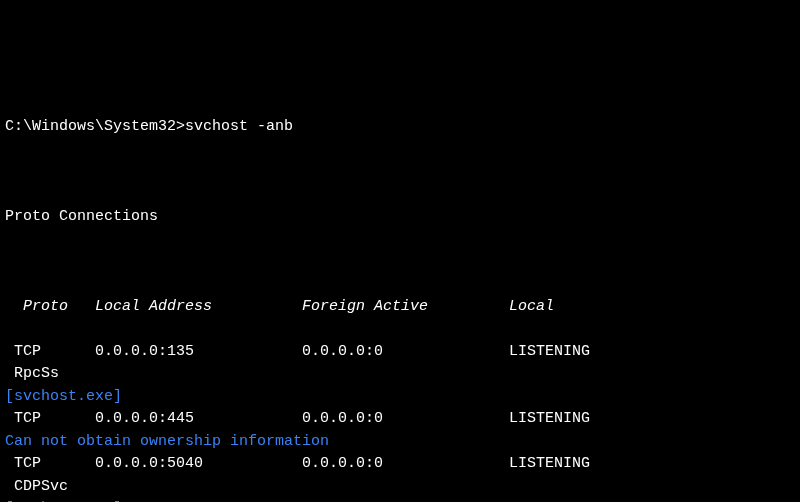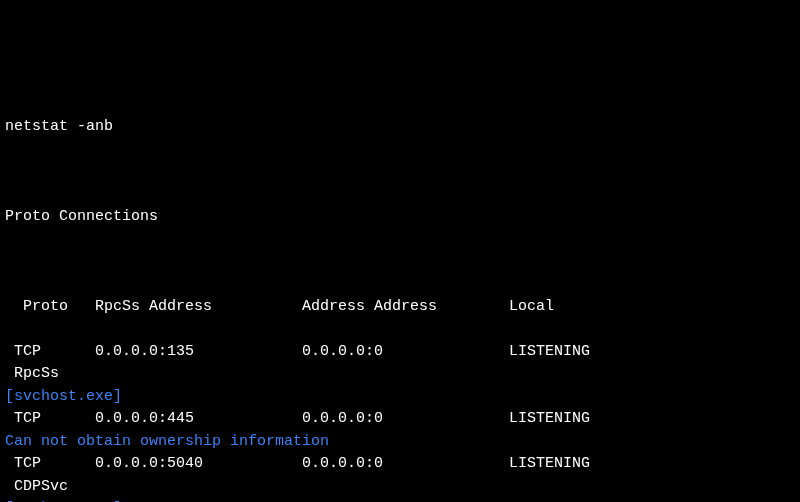--- a/index.html
+++ b/index.html
@@ -26,20 +26,21 @@
       color: #fff;
     }
     .command {
       color: #fff;
     }
     .blank {
       height: 1.5em;
     }
     .header-row {
       display: flex;
+      font-style: italic;
     }
     .row {
       display: flex;
     }
     .indent {
       width: 1ch;
       display: inline-block;
     }
     .col-proto {
       width: 8ch;
@@ -63,22 +64,22 @@
       color: #fff;
       padding-left: 1ch;
     }
   </style>
 </head>
 <body>
 
 
 
 <div>
-<div class="prompt-line"><span class="command">netstat -anb</span></div>
+<div class="prompt-line"><span class="prompt">C:\Windows\System32&gt;</span><span class="command">svchost -anb</span></div>
 <div class="blank"></div>
 <div>Proto Connections</div>
 <div class="blank"></div>
-<div class="header-row"><span class="indent"> </span><span class="indent"> </span><span class="col-proto">Proto</span><span class="col-local">RpcSs Address</span><span class="col-foreign">Address Address</span><span class="col-state">Local</span></div>
+<div class="header-row"><span class="indent"> </span><span class="indent"> </span><span class="col-proto">Proto</span><span class="col-local">Local Address</span><span class="col-foreign">Foreign Active</span><span class="col-state">Local</span></div>
 <div id="entries"><div class="row"><span class="indent"> </span><span class="col-proto">TCP</span><span class="indent"> </span><span class="col-local">0.0.0.0:135</span><span class="col-foreign">0.0.0.0:0</span><span class="col-state">LISTENING</span></div><div class="service-line">RpcSs</div><div class="owner-line">[svchost.exe]</div><div class="row"><span class="indent"> </span><span class="col-proto">TCP</span><span class="indent"> </span><span class="col-local">0.0.0.0:445</span><span class="col-foreign">0.0.0.0:0</span><span class="col-state">LISTENING</span></div><div class="owner-line">Can not obtain ownership information</div><div class="row"><span class="indent"> </span><span class="col-proto">TCP</span><span class="indent"> </span><span class="col-local">0.0.0.0:5040</span><span class="col-foreign">0.0.0.0:0</span><span class="col-state">LISTENING</span></div><div class="service-line">CDPSvc</div><div class="owner-line">[svchost.exe]</div></div>
 </div>
 
 
 
 
 </body></html>

